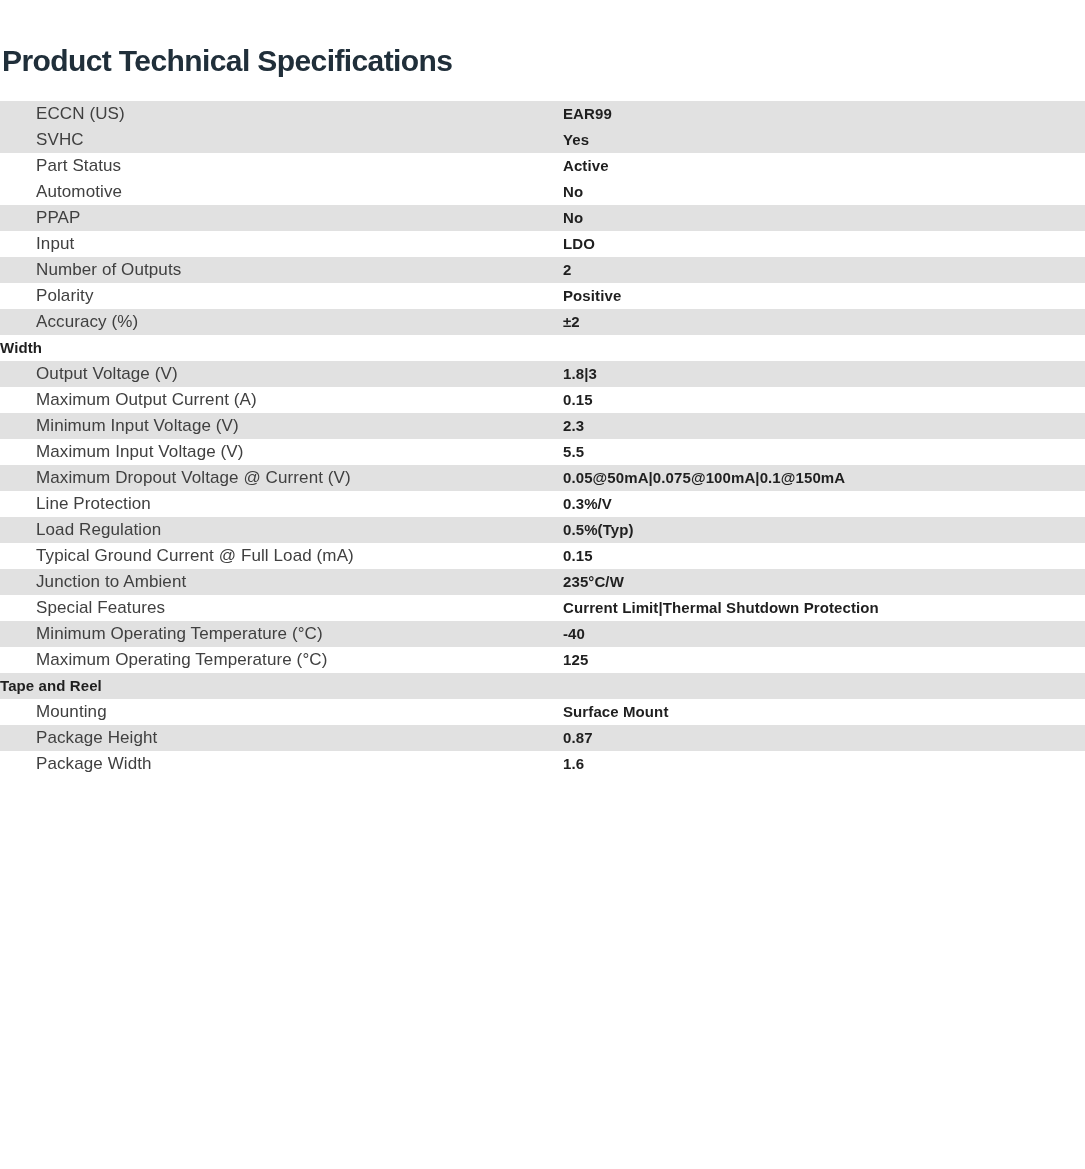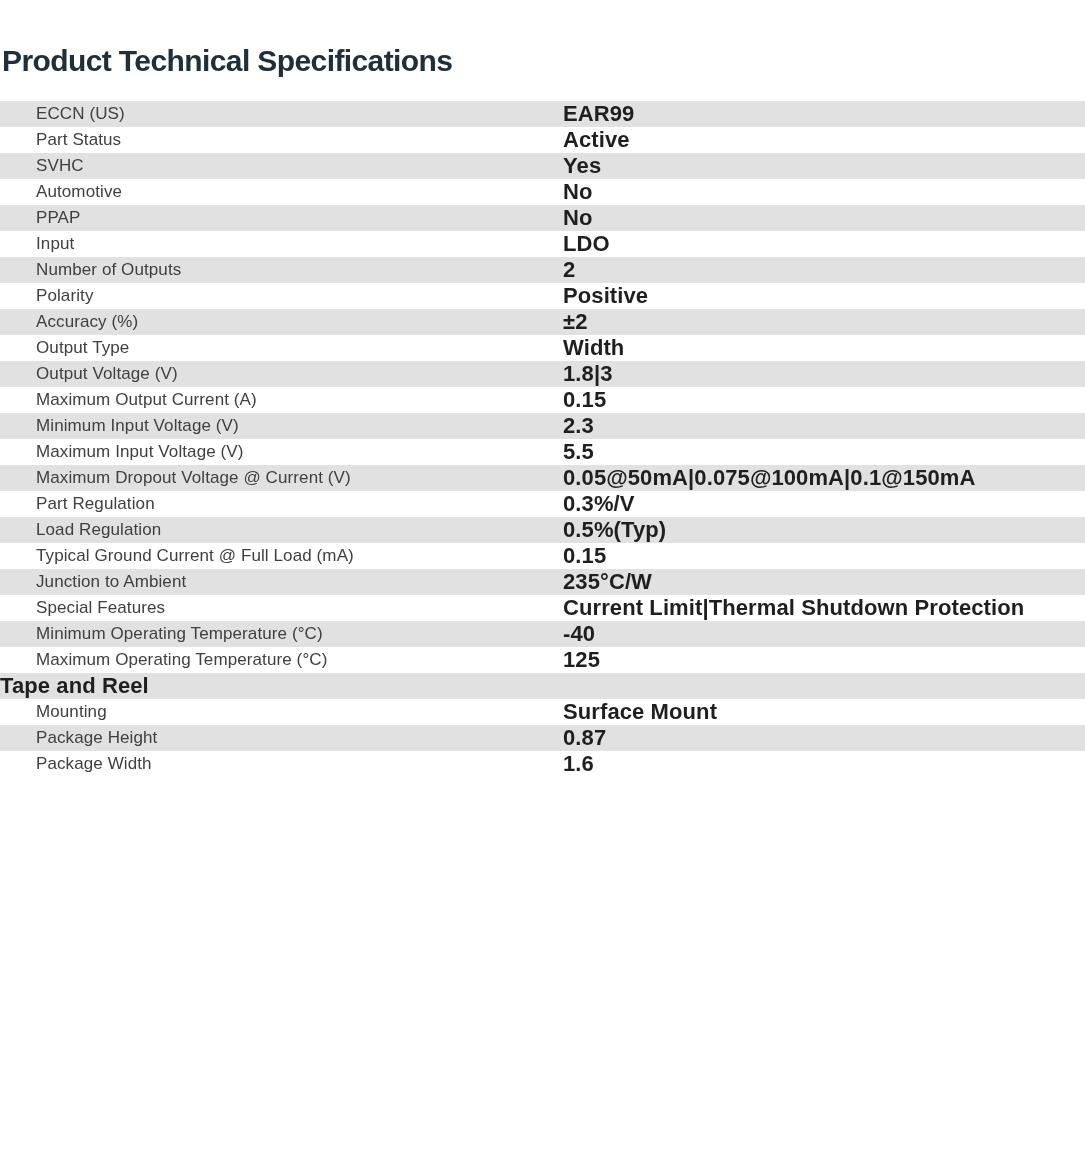--- a/index.html
+++ b/index.html
@@ -40,44 +40,44 @@
     padding-left: 36px;
     font-size: 17px;
     font-weight: 400;
     color: var(--label-color, #404040);
     letter-spacing: 0.1px;
     white-space: nowrap;
   }
   .spec-value {
     flex: 1;
     padding-right: 10px;
-    font-size: 22px;
+    font-size: 15px;
     font-weight: 700;
     color: var(--value-color, #1f1f1f);
     letter-spacing: 0.1px;
     white-space: nowrap;
   }
 </style>
 </head>
 <body>
 
 <h1 class="page-title">Product Technical Specifications</h1>
 
 <div class="spec-table">
     <div class="spec-row alt">
     <div class="spec-label">ECCN (US)</div>
     <div class="spec-value">EAR99</div>
   </div>
+    <div class="spec-row alt">
+    <div class="spec-label">SVHC</div>
+    <div class="spec-value">Yes</div>
+  </div>
     <div class="spec-row">
     <div class="spec-label">Part Status</div>
     <div class="spec-value">Active</div>
-  </div>
-    <div class="spec-row alt">
-    <div class="spec-label">SVHC</div>
-    <div class="spec-value">Yes</div>
   </div>
     <div class="spec-row">
     <div class="spec-label">Automotive</div>
     <div class="spec-value">No</div>
   </div>
     <div class="spec-row alt">
     <div class="spec-label">PPAP</div>
     <div class="spec-value">No</div>
   </div>
     <div class="spec-row">
@@ -90,21 +90,20 @@
   </div>
     <div class="spec-row">
     <div class="spec-label">Polarity</div>
     <div class="spec-value">Positive</div>
   </div>
     <div class="spec-row alt">
     <div class="spec-label">Accuracy (%)</div>
     <div class="spec-value">±2</div>
   </div>
     <div class="spec-row">
-    <div class="spec-label">Output Type</div>
     <div class="spec-value">Width</div>
   </div>
     <div class="spec-row alt">
     <div class="spec-label">Output Voltage (V)</div>
     <div class="spec-value">1.8|3</div>
   </div>
     <div class="spec-row">
     <div class="spec-label">Maximum Output Current (A)</div>
     <div class="spec-value">0.15</div>
   </div>
@@ -114,21 +113,21 @@
   </div>
     <div class="spec-row">
     <div class="spec-label">Maximum Input Voltage (V)</div>
     <div class="spec-value">5.5</div>
   </div>
     <div class="spec-row alt">
     <div class="spec-label">Maximum Dropout Voltage @ Current (V)</div>
     <div class="spec-value">0.05@50mA|0.075@100mA|0.1@150mA</div>
   </div>
     <div class="spec-row">
-    <div class="spec-label">Part Regulation</div>
+    <div class="spec-label">Line Protection</div>
     <div class="spec-value">0.3%/V</div>
   </div>
     <div class="spec-row alt">
     <div class="spec-label">Load Regulation</div>
     <div class="spec-value">0.5%(Typ)</div>
   </div>
     <div class="spec-row">
     <div class="spec-label">Typical Ground Current @ Full Load (mA)</div>
     <div class="spec-value">0.15</div>
   </div>

